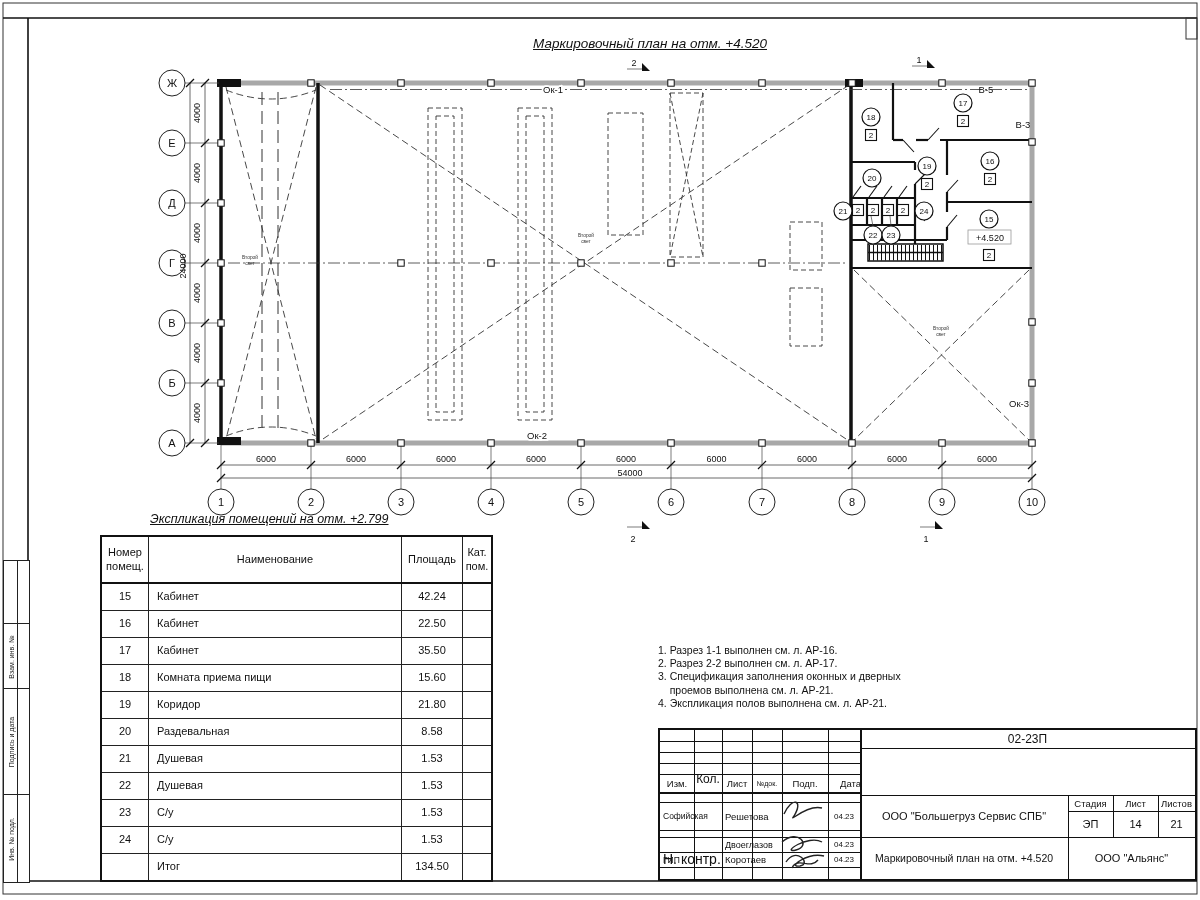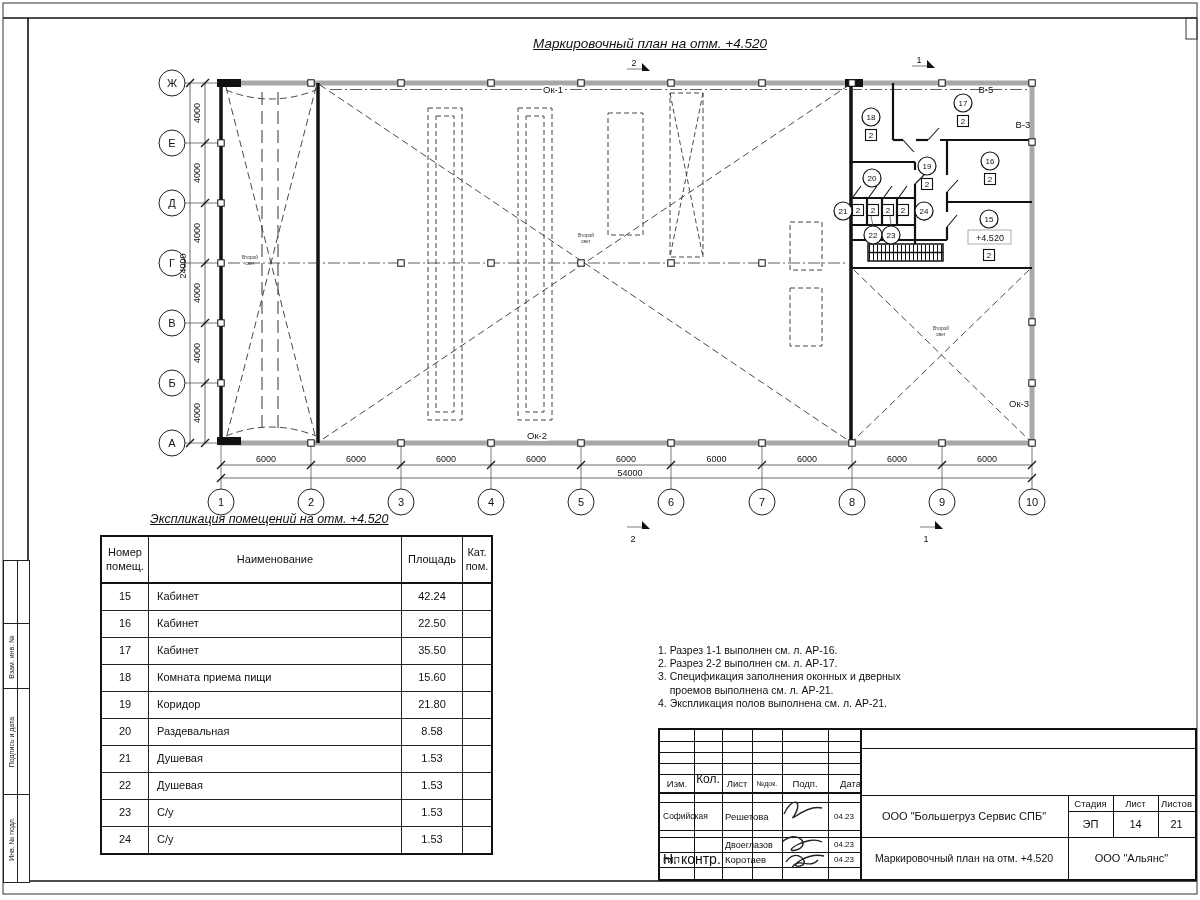--- a/index.html
+++ b/index.html
@@ -372,21 +372,21 @@
       <rect x="882.5" y="204.5" width="11" height="11" class="rms"></rect>
       <text x="888" y="213" class="t8 mid">2</text>
       <circle cx="924" cy="211" r="9" class="rmc"></circle>
       <text x="924" y="214" class="t8 mid">24</text>
       <rect x="897.5" y="204.5" width="11" height="11" class="rms"></rect>
       <text x="903" y="213" class="t8 mid">2</text>
     </g>
 </svg>
 
 <div id="plan-title" class="ttl">Маркировочный план на отм. +4.520</div>
-<div id="table-title" class="ttl">Экспликация помещений на отм. +4.520</div>
+<div id="table-title" class="ttl">Экспликация помещений на отм. +2.799</div>
 
 <table id="expl">
   <thead>
     <tr>
       <th class="c0">Номер помещ.</th>
       <th class="c1" style="text-align:center;padding-left:0">Наименование</th>
       <th class="c2">Площадь</th>
       <th class="c3">Кат. пом.</th>
     </tr>
   </thead>
@@ -442,20 +442,26 @@
       <tr>
         <td class="c0">23</td>
         <td class="c1">С/у</td>
         <td class="c2">1.53</td>
         <td class="c3"></td>
       </tr>
       <tr>
         <td class="c0">24</td>
         <td class="c1">С/у</td>
         <td class="c2">1.53</td>
+        <td class="c3"></td>
+      </tr>
+      <tr>
+        <td class="c0"></td>
+        <td class="c1">Итог</td>
+        <td class="c2">134.50</td>
         <td class="c3"></td>
       </tr>
     </tbody>
 </table>
 
 <div id="notes-list"><div>1. Разрез 1-1 выполнен см. л. АР-16.</div><div>2. Разрез 2-2 выполнен см. л. АР-17.</div><div>3. Спецификация заполнения оконных и дверных</div><div>    проемов выполнена см. л. АР-21.</div><div>4. Экспликация полов выполнена см. л. АР-21.</div></div>
 
 <div id="tb">
   <div class="vl" style="left:34px"></div>
   <div class="vl" style="left:62px"></div>
@@ -493,20 +499,21 @@
   <div class="cell" style="left:168px;top:72px;width:32px;height:28px;font-size:8px">04.23</div>
 
   <div class="cell lft" style="left:0;top:121px;width:62px;height:15px;font-size:14px">Н. контр.</div>
   <div class="cell lft" style="left:62px;top:107px;width:60px;height:15px;font-size:9px">Двоеглазов</div>
   <div class="cell" style="left:168px;top:107px;width:32px;height:15px;font-size:8px">04.23</div>
 
   <div class="cell lft" style="left:0;top:122px;width:62px;height:15px;font-size:8.5px">ГИП</div>
   <div class="cell lft" style="left:62px;top:122px;width:60px;height:15px;font-size:9.5px">Коротаев</div>
   <div class="cell" style="left:168px;top:122px;width:32px;height:15px;font-size:8px">04.23</div>
 
+  <div class="cell" style="left:200px;top:0;width:335px;height:18px;font-size:12px">02-23П</div>
   <div class="cell" style="left:200px;top:65px;width:208px;height:42px;font-size:11px">ООО "Большегруз Сервис СПБ"</div>
   <div class="cell" style="left:408px;top:65px;width:45px;height:16px;font-size:9.5px">Стадия</div>
   <div class="cell" style="left:453px;top:65px;width:45px;height:16px;font-size:9.5px">Лист</div>
   <div class="cell" style="left:498px;top:65px;width:37px;height:16px;font-size:9.5px">Листов</div>
   <div class="cell" style="left:408px;top:81px;width:45px;height:26px;font-size:11px">ЭП</div>
   <div class="cell" style="left:453px;top:81px;width:45px;height:26px;font-size:11px">14</div>
   <div class="cell" style="left:498px;top:81px;width:37px;height:26px;font-size:11px">21</div>
   <div class="cell" style="left:200px;top:107px;width:208px;height:42px;font-size:10.5px">Маркировочный план на отм. +4.520</div>
   <div class="cell" style="left:408px;top:107px;width:127px;height:42px;font-size:11px">ООО "Альянс"</div>
 

